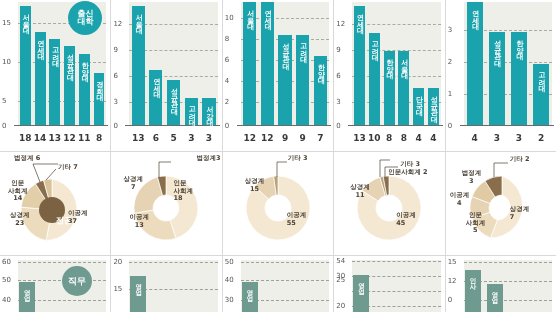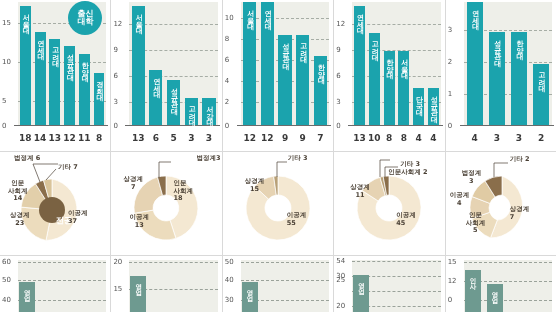--- a/index.html
+++ b/index.html
@@ -699,20 +699,23 @@
       <div class="bot-ytick" style="top:6px">60</div>
       <div class="bot-ytick" style="top:24px">50</div>
       <div class="bot-ytick" style="top:44px">40</div>
       <div class="bot-bars">
         <div class="bot-barwrap" style="height:30px">
           <div class="bot-bar" style="height:30px">
             <span class="bot-bar-label">영업</span>
           </div>
         </div>
       </div>
+      <div class="badge badge-bottom" style="left:62px; top:10px; width:30px; height:30px; font-size:9px;">
+        <span>직무</span>
+      </div>
     </div>
 
     <div class="bot-panel">
       <div class="bot-bg"></div>
       <div class="bot-grid" style="top:6px"></div>
       <div class="bot-grid" style="top:33px"></div>
       <div class="bot-ytick" style="top:6px">20</div>
       <div class="bot-ytick" style="top:33px">15</div>
       <div class="bot-bars">
         <div class="bot-barwrap" style="height:36px">

